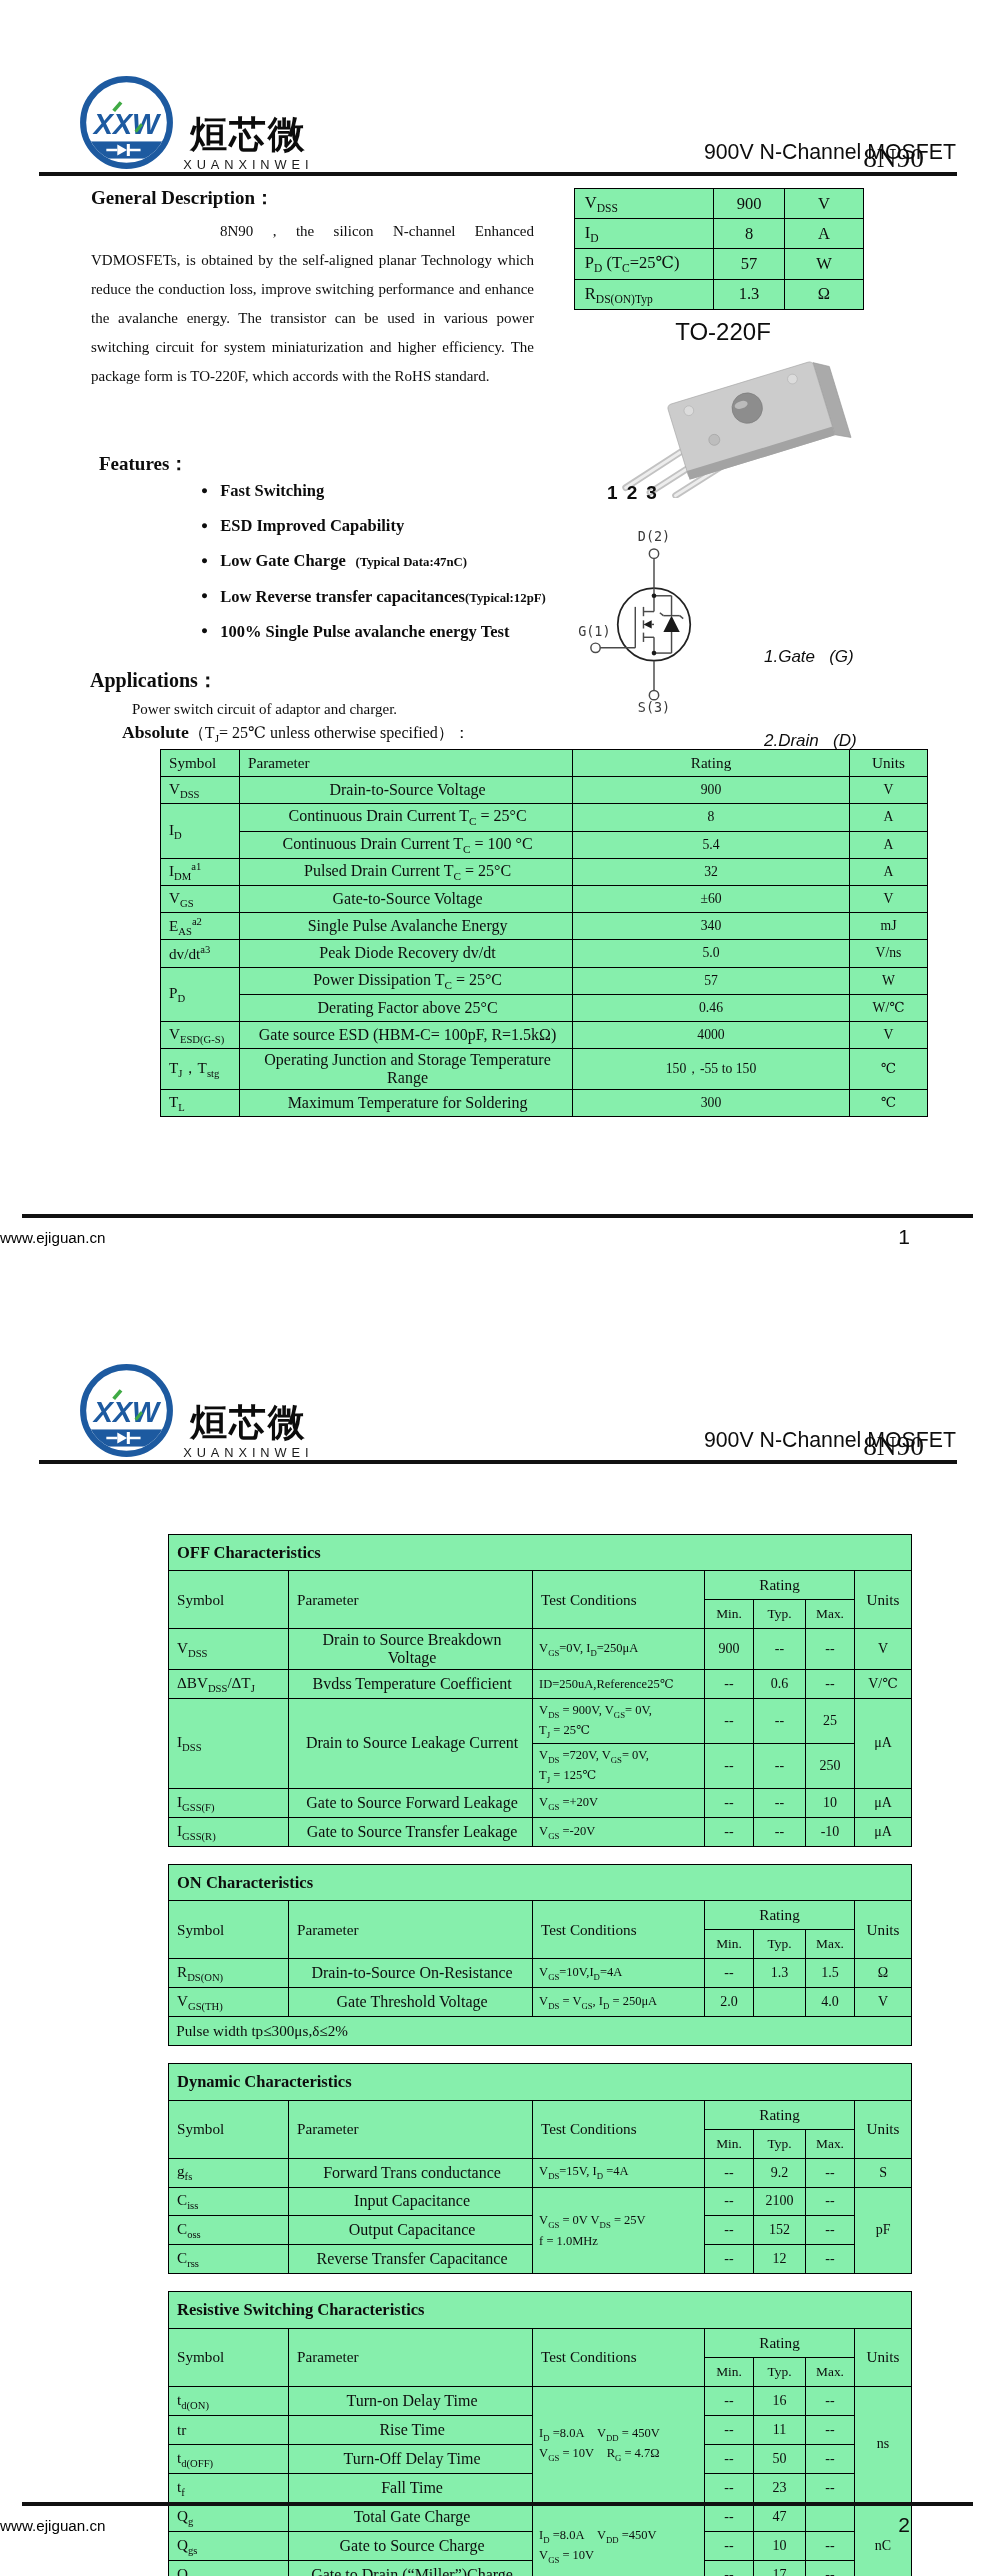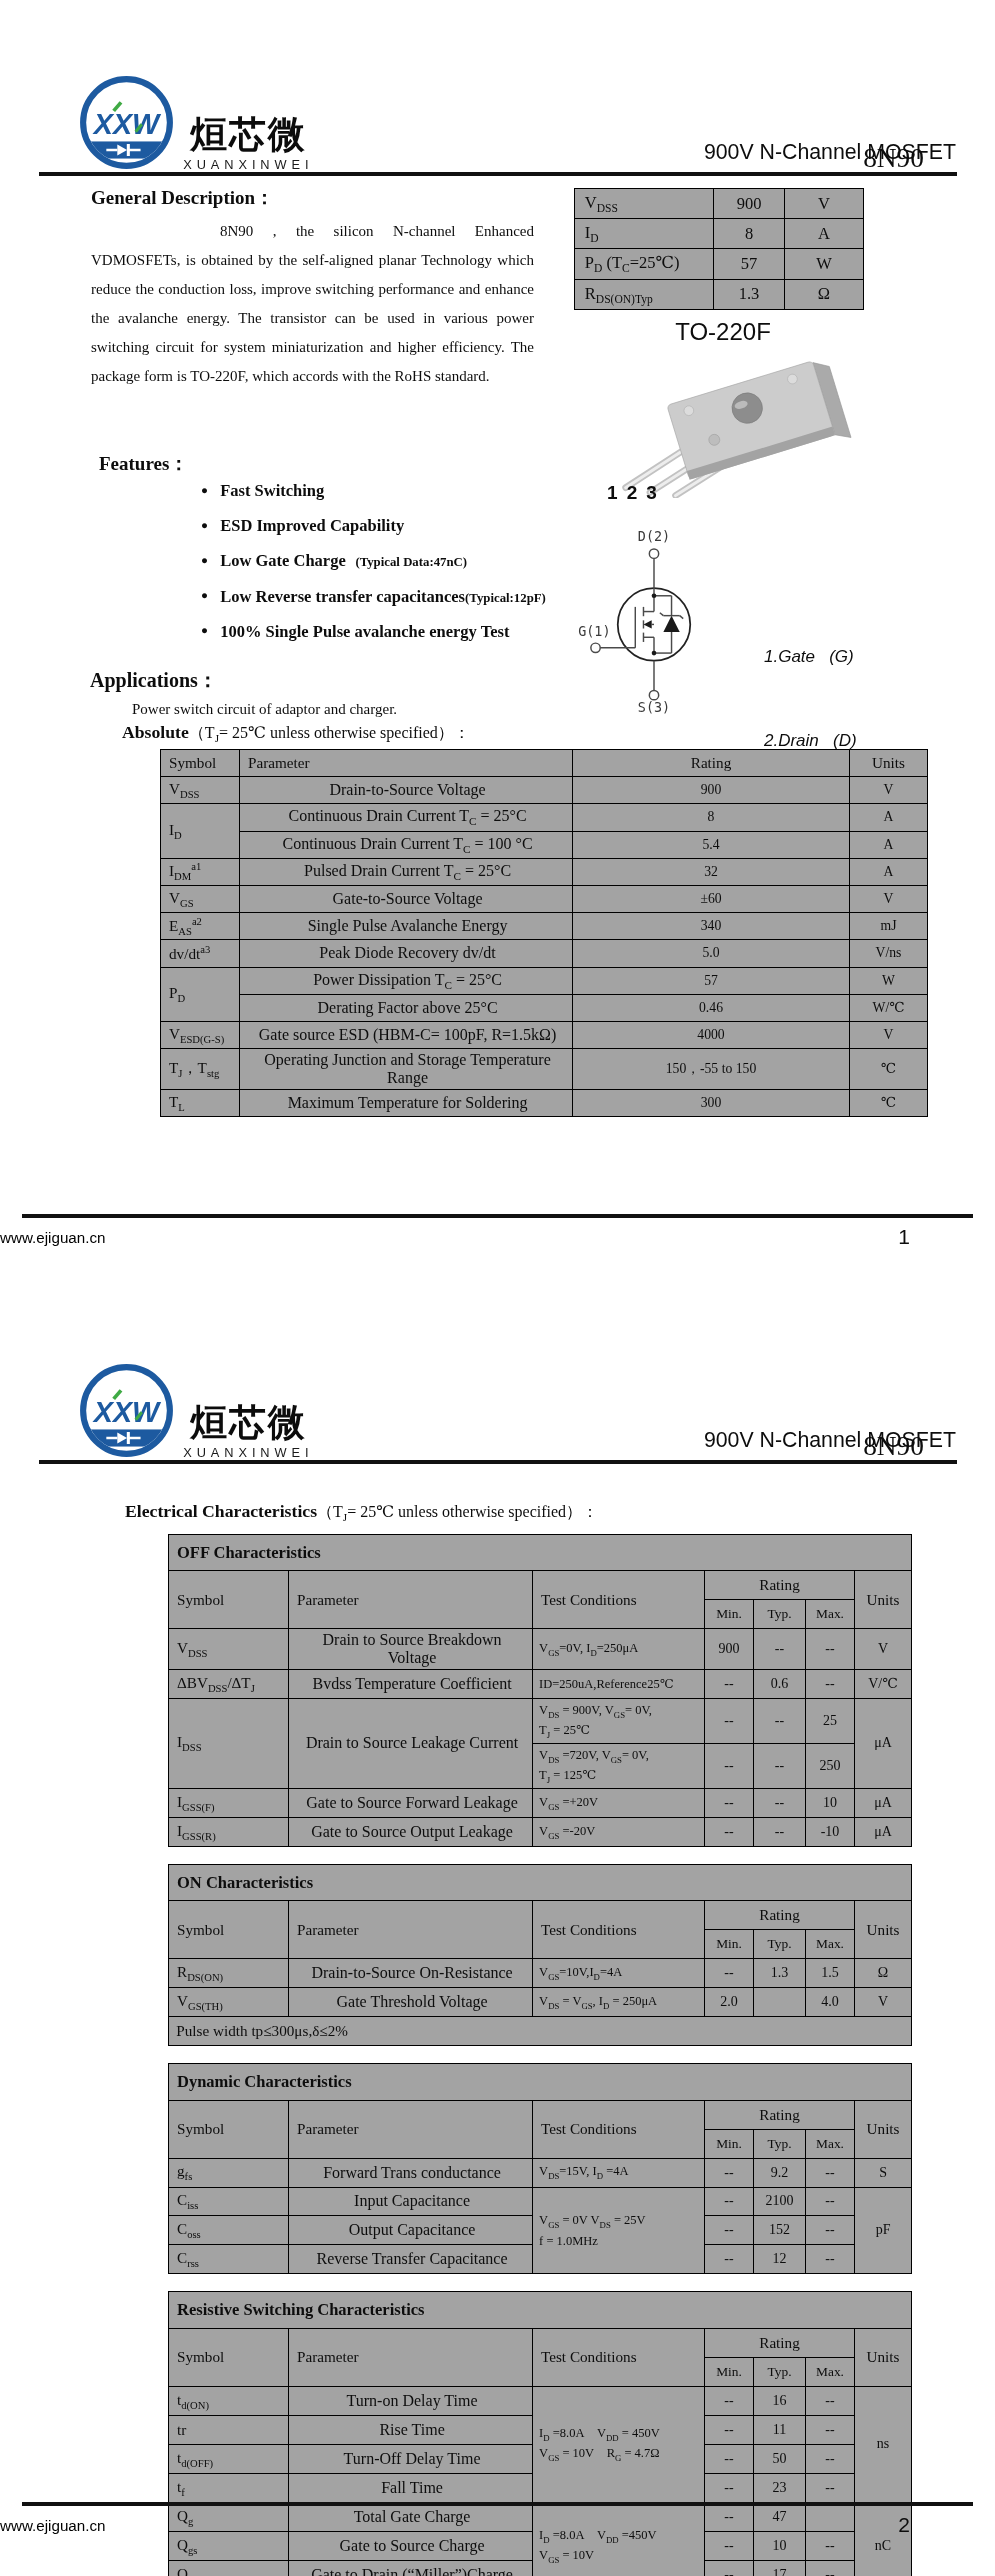--- a/index.html
+++ b/index.html
@@ -37,21 +37,21 @@
   
   .pkg-title{position:absolute;left:589px;top:318px;width:268px;text-align:center;font-family:"Liberation Sans","DejaVu Sans",sans-serif;font-size:24px;}
   .pkg-svg{position:absolute;left:589px;top:355px;}
   .pin-nums{position:absolute;left:607px;top:482px;font-family:"Liberation Sans","DejaVu Sans",sans-serif;font-size:19px;font-weight:700;}
   .pin-nums span{margin-right:9.1px;}
   .mos-svg{position:absolute;left:578px;top:524px;}
   .symlab{font-family:"DejaVu Sans Mono","Liberation Mono",monospace;font-size:23px;fill:#3a3a3a;}
   .pin-legend{position:absolute;left:764px;top:587px;font-family:"Liberation Sans","DejaVu Sans",sans-serif;font-size:17px;line-height:28px;white-space:pre;font-style:italic;}
 
   
-  table{border-collapse:collapse;table-layout:fixed;background:#a3a3a3;}
+  table{border-collapse:collapse;table-layout:fixed;background:#86efac;}
   td,th{border:1.2px solid #000;font-size:14px;text-align:center;vertical-align:middle;padding:1.8px 4.9px;font-weight:normal;}
   sub{font-size:70%;} sup{font-size:70%;text-align:center;}
 
   .tbl-quick{position:absolute;left:574px;top:188px;width:289px;border:1.2px solid #000;}
   .tbl-quick td{height:25.6px;font-size:16.5px;}
   .tbl-quick td.ql{text-align:left;padding-left:9.8px;}
 
   .tbl-abs{position:absolute;left:160px;top:749px;width:767px;border:1.8px solid #000;}
   .tbl-abs td,.tbl-abs th{height:22.6px;font-size:13.7px;}
   .tbl-abs th{font-size:15.2px;}
@@ -335,21 +335,20 @@
     </svg>
     <div class="logo-text">
       <div class="logo-cn">烜芯微</div>
       <div class="logo-en">XUANXINWEI</div>
     </div>
   </div>
   <div class="prod">8N90</div>
   <div class="prod-sub">900V N-Channel MOSFET</div>
   <div class="hdr-rule"></div>
 
-  <div class="h-elec"><span class="bld">Electrical Characteristics</span><span>（T<sub>J</sub>= 25℃ unless otherwise specified）：</span></div>
 
   <div class="p2-tables">
 
     <table class="etable">
       <colgroup>
           <col style="width:120px">
           <col style="width:244px">
           <col style="width:172px">
           <col style="width:49px">
           <col style="width:52px">
@@ -411,21 +410,21 @@
             <td class="sym">I<sub>GSS(F)</sub></td>
             <td class="par">Gate to Source Forward Leakage</td>
             <td class="cond">V<sub>GS</sub> =+20V</td>
             <td>--</td>
             <td>--</td>
             <td>10</td>
             <td>μA</td>
           </tr>
           <tr>
             <td class="sym">I<sub>GSS(R)</sub></td>
-            <td class="par">Gate to Source Output Leakage</td>
+            <td class="par">Gate to Source Transfer Leakage</td>
             <td class="cond">V<sub>GS</sub> =-20V</td>
             <td>--</td>
             <td>--</td>
             <td>-10</td>
             <td>μA</td>
           </tr>
         </tbody>
     </table>
 
     <table class="etable">

